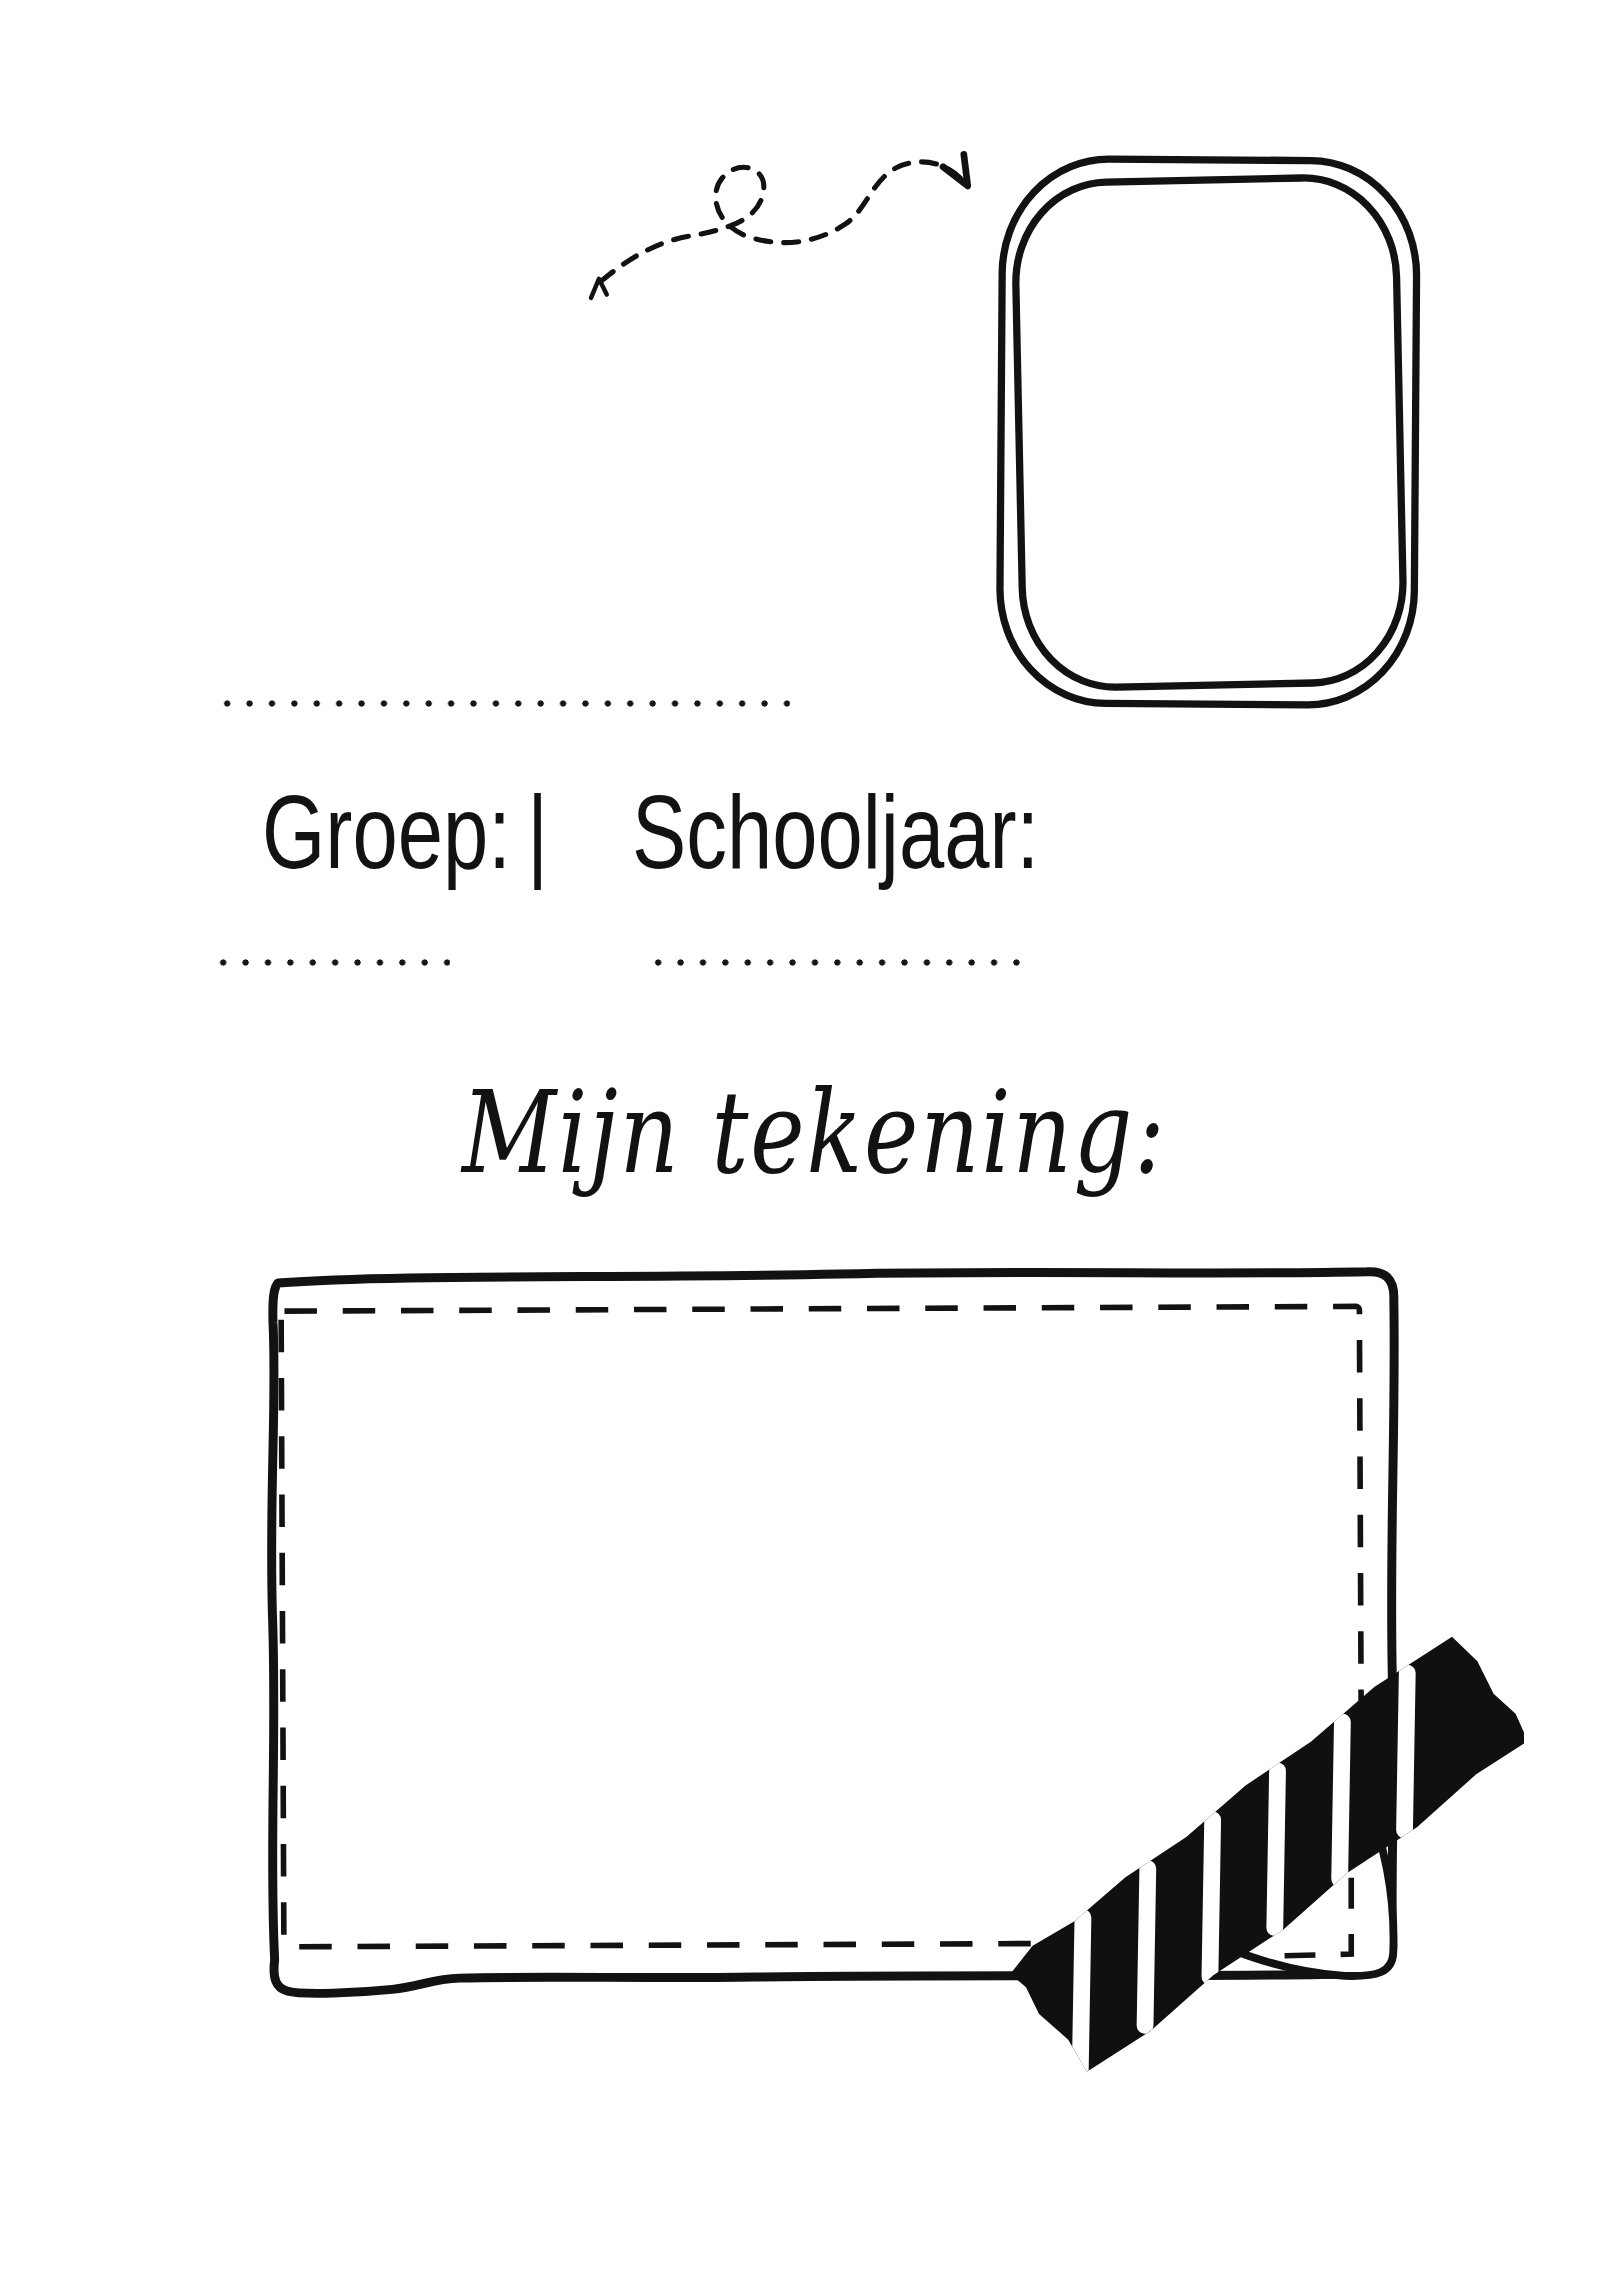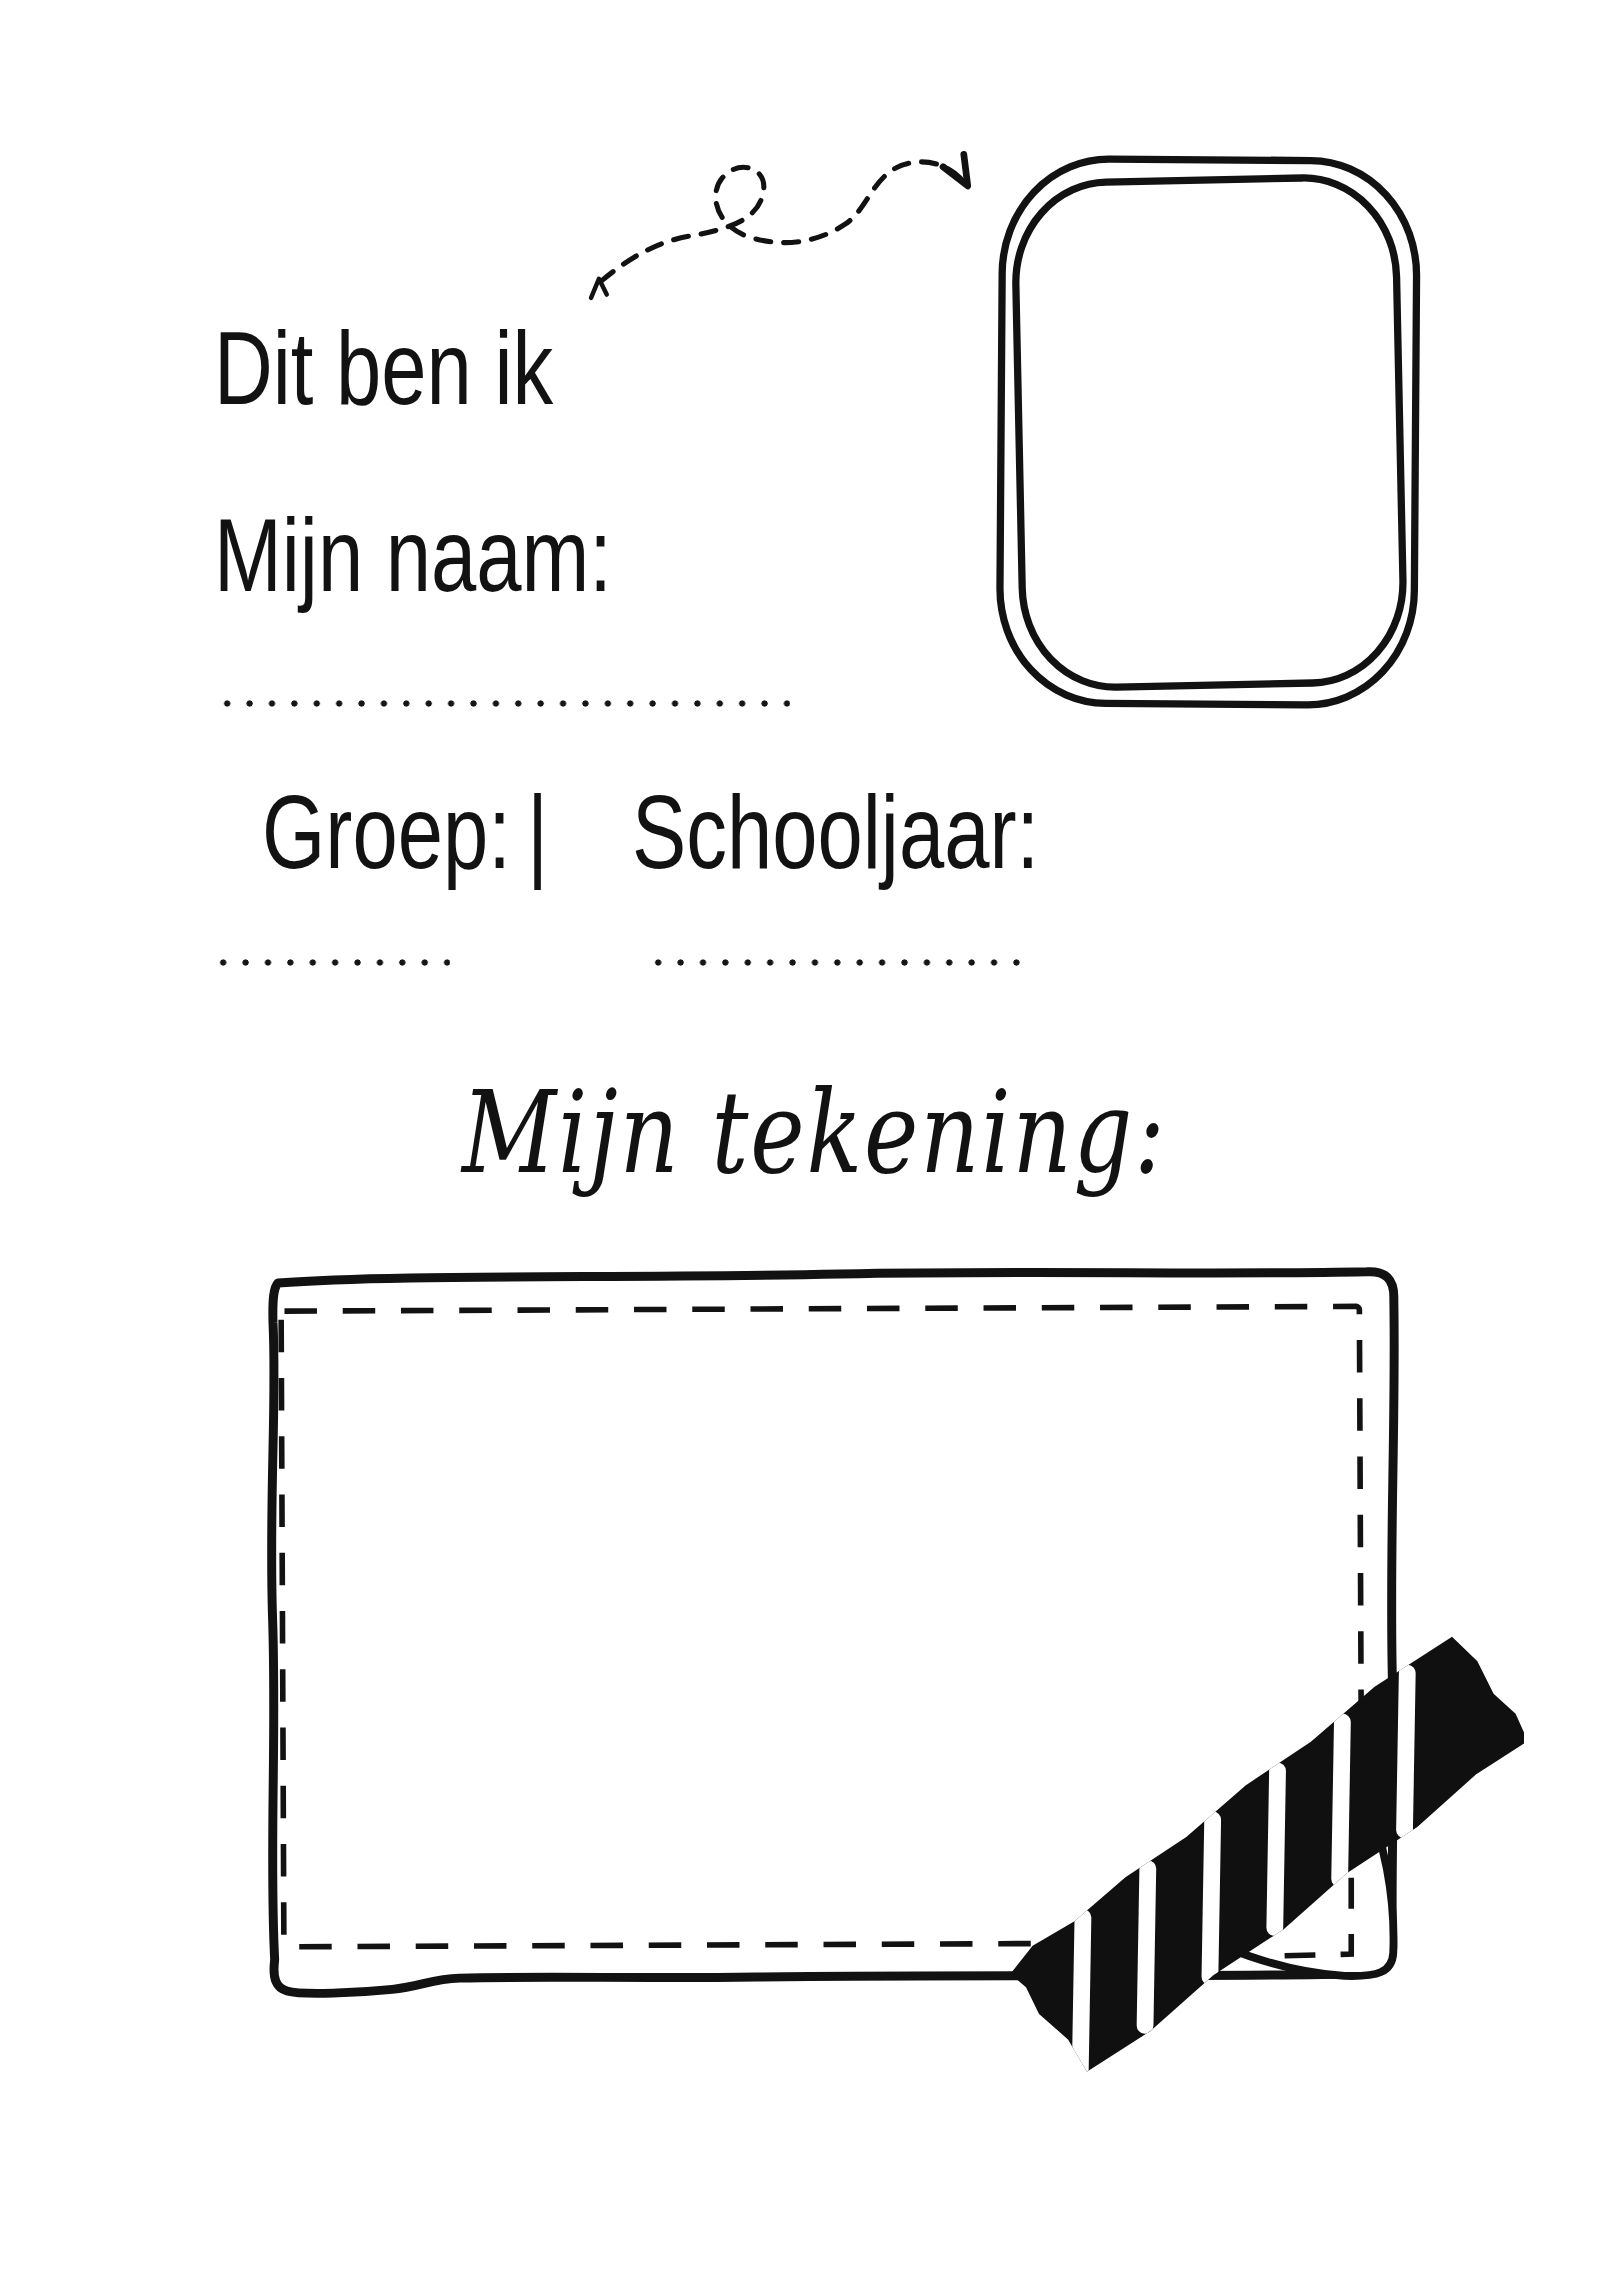--- a/index.html
+++ b/index.html
@@ -55,27 +55,21 @@
              C 616 44, 668 52, 698 88" fill="none" stroke="#121212" stroke-width="9" stroke-dasharray="27 23" stroke-linecap="round"></path>
     <path d="M 34 296 L 48 262 L 62 290" fill="none" stroke="#121212" stroke-width="8" stroke-linecap="round" stroke-linejoin="round"></path>
     <path d="M 662 62 L 706 96 L 699 40" fill="none" stroke="#121212" stroke-width="12" stroke-linecap="round" stroke-linejoin="round"></path>
   </svg>
 
   <svg style="left:992px;top:152px;" width="437" height="560" viewBox="0 0 780 1000">
     <rect x="16" y="14" width="740" height="972" rx="190" ry="205" fill="none" stroke="#121212" stroke-width="13" transform="rotate(0.4 388 500)"></rect>
     <rect x="48" y="50" width="680" height="902" rx="165" ry="180" fill="none" stroke="#121212" stroke-width="13" transform="rotate(-1.2 388 500)"></rect>
   </svg>
 
-  <div class="txt" style="left:214px;top:312px;">
-    <span class="cond">Dit ben ik</span>
-  </div>
 
-  <div class="txt" style="left:214px;top:499px;">
-    <span class="cond">Mijn naam:</span>
-  </div>
 
   <div class="dots" style="left:216px;top:699px;width:574px;"></div>
 
   <div class="txt" style="left:214px;top:776px;margin-left:48px;">
     <span class="cond">Groep:</span>
   </div>
   <div class="txt" style="left:527px;top:776px;">
     <span class="cond">|</span>
   </div>
   <div class="txt" style="left:632px;top:776px;">

